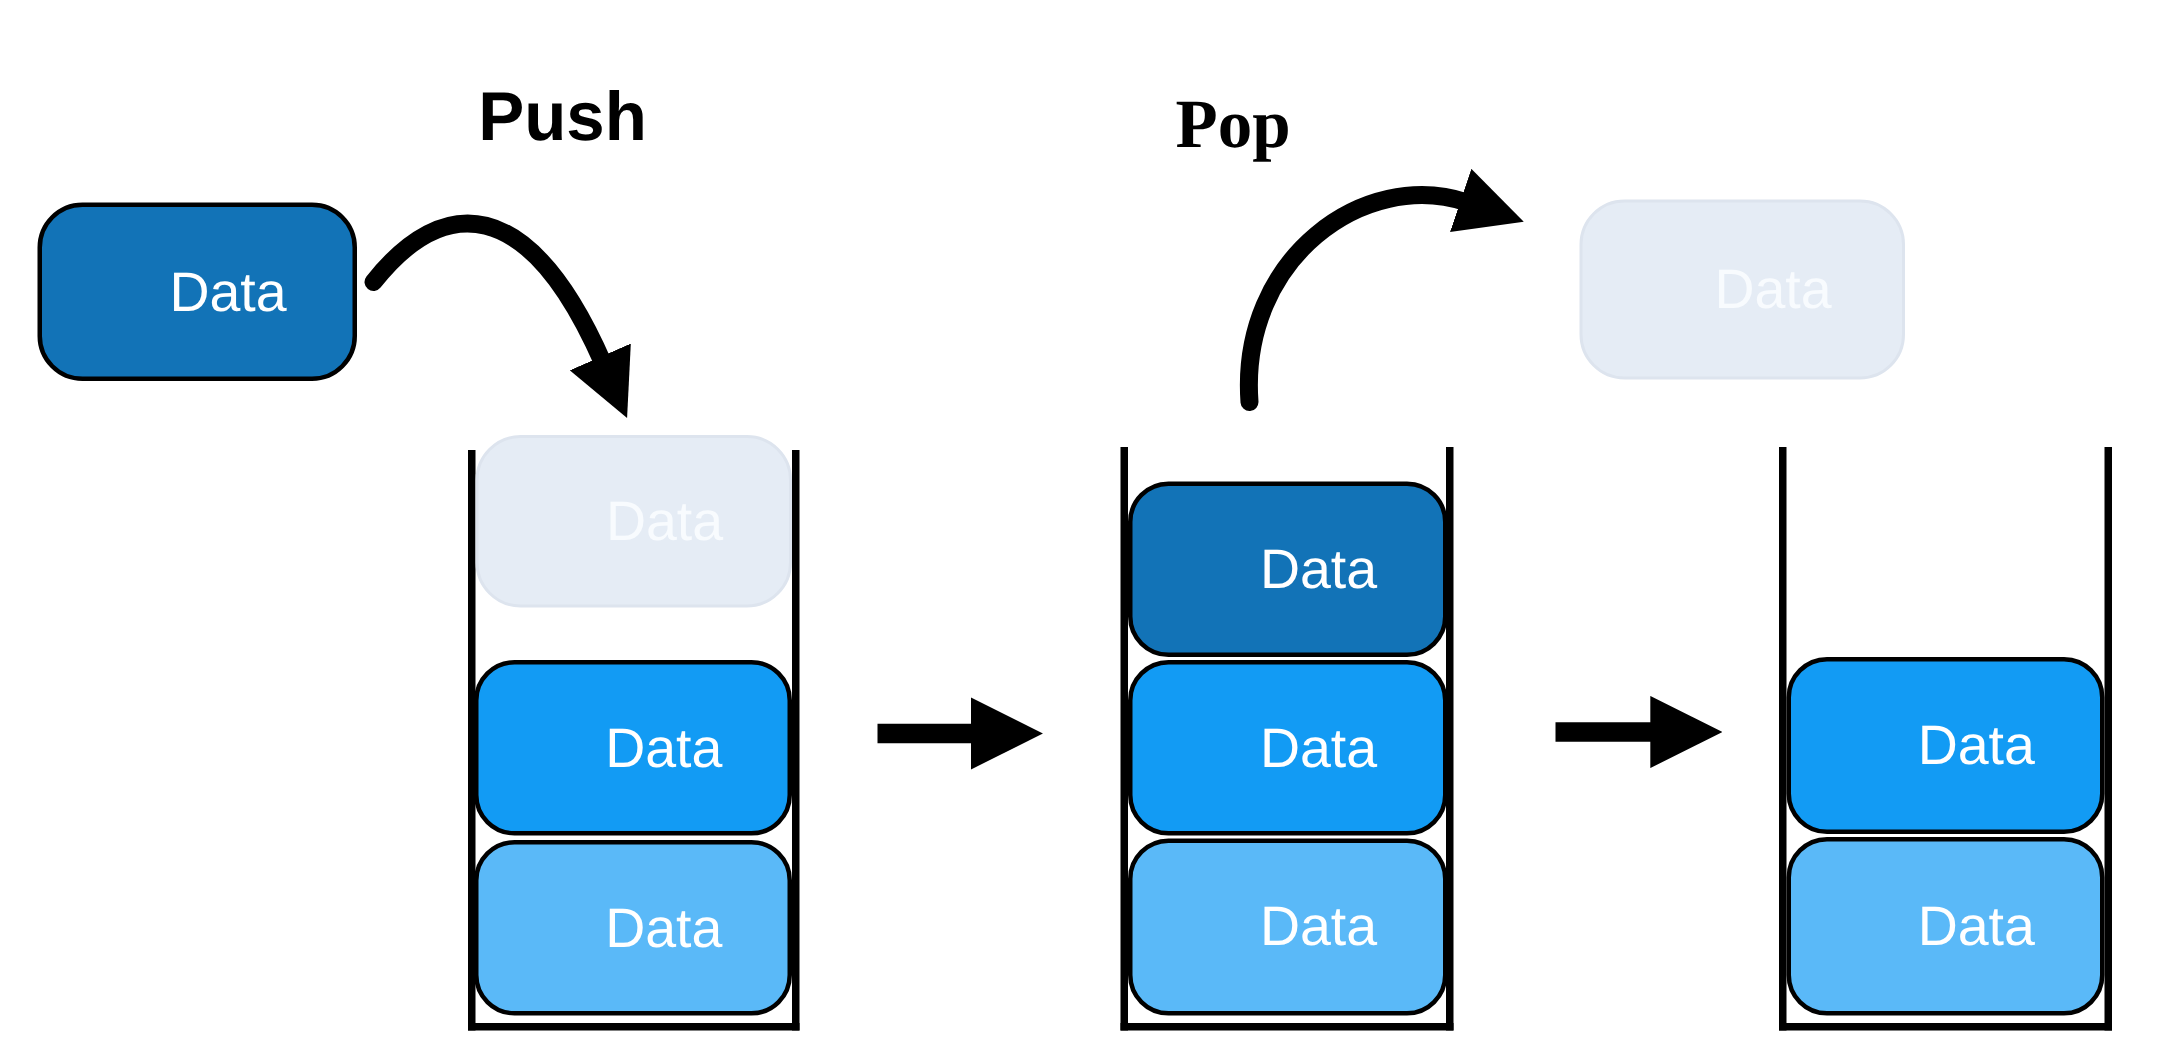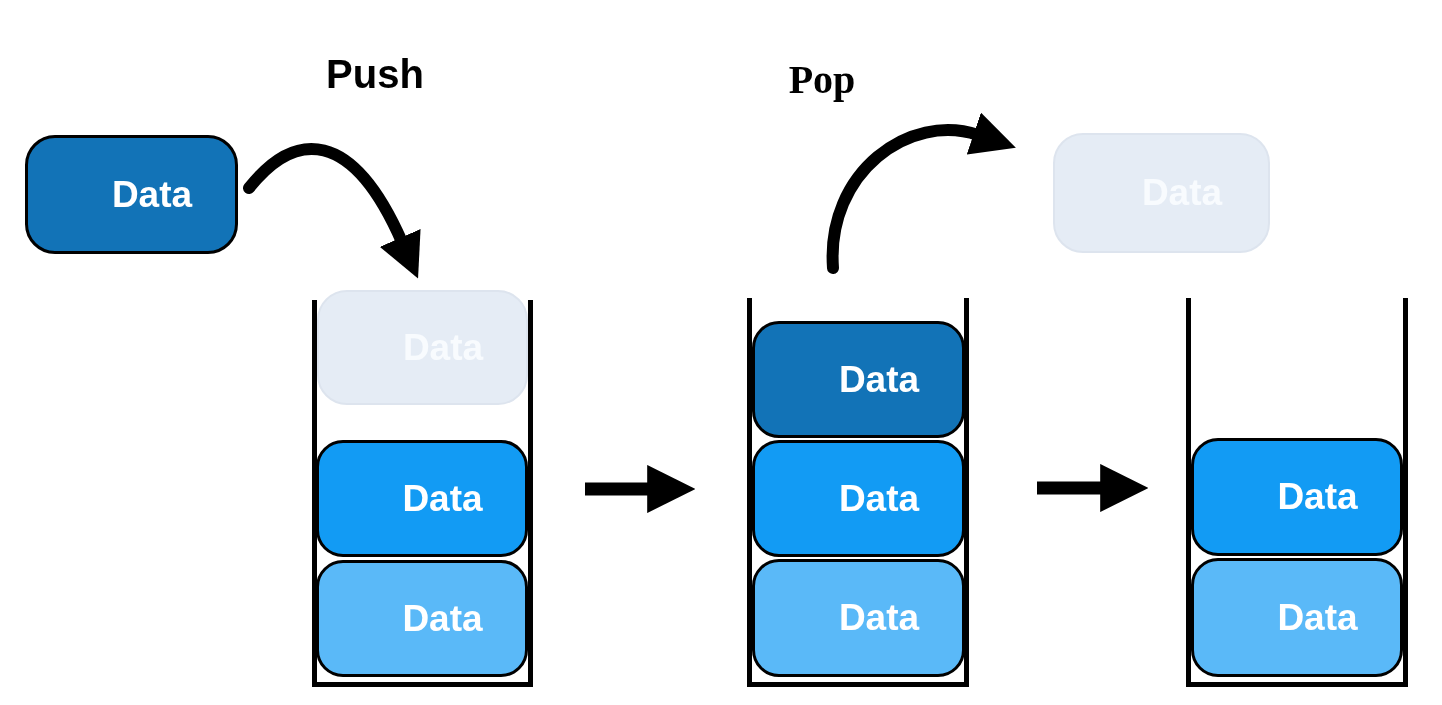--- a/index.html
+++ b/index.html
@@ -5,40 +5,40 @@
   html,body{margin:0;padding:0;background:#ffffff;}
   .canvas{
     position:relative;
     width:1442px;height:705px;
     background:#ffffff;
     overflow:hidden;
     font-family:"Liberation Sans", sans-serif;
   }
   .op-label{
     position:absolute;
-    font-size:40px;
+    font-size:46px;
     font-weight:700;
     color:#000000;
     text-align:center;
     line-height:1.1;
   }
   .stack{
     position:absolute;
     border-left:5px solid #000000;
     border-right:5px solid #000000;
     border-bottom:5px solid #000000;
     background:transparent;
   }
   .box{
     position:absolute;
     display:flex;
     align-items:center;
     justify-content:center;
     font-size:37px;
-    font-weight:700;
+    font-weight:400;
     color:#ffffff;
     border-radius:27px;
     border:3px solid #000000;
     box-sizing:border-box;
     padding-left:41px;
   }
   .box.dark  {background:#1273b7;}
   .box.medium{background:#129bf4;}
   .box.light {background:#5ab9f8;}
   .box.ghost {

